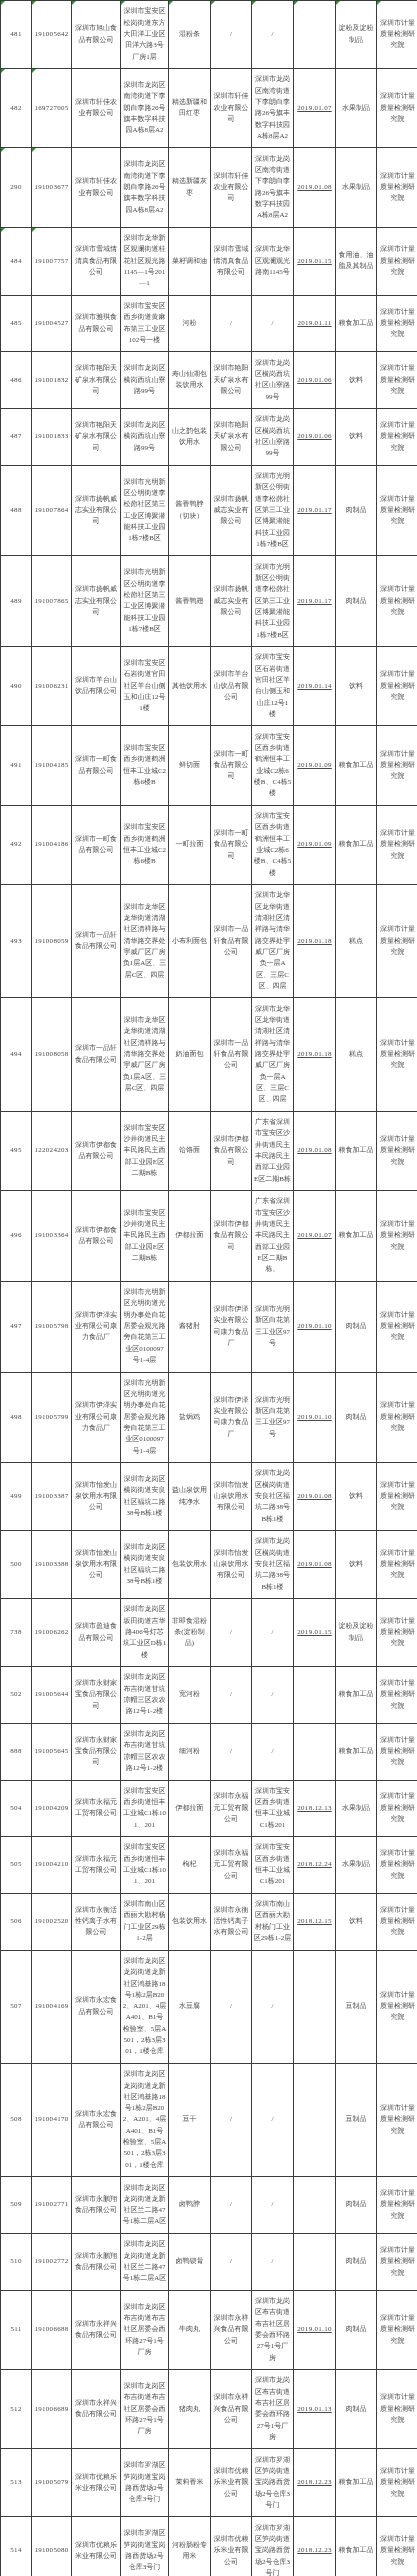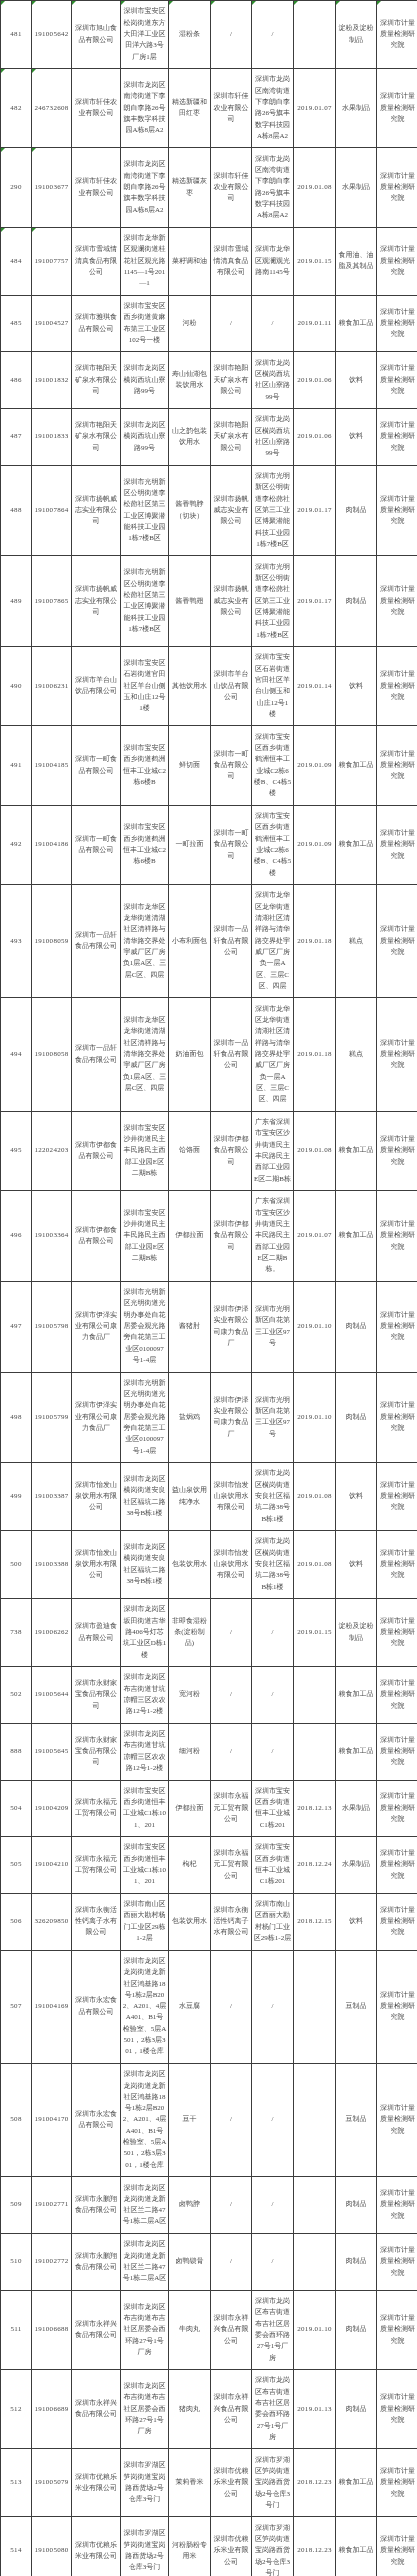--- a/index.html
+++ b/index.html
@@ -21,21 +21,21 @@
     text-align:center;
     vertical-align:middle;
     font-size:7px;
     line-height:1.62;
     padding:5.2px 1.5px;
     word-break:break-all;
     position:relative;
     color:var(--text);
   }
   td.c-no,td.c-id{font-family:"Liberation Serif","DejaVu Serif",serif;letter-spacing:0.3px;}
-  td.c-date{white-space:nowrap;letter-spacing:0.3px;}
+  td.c-date{white-space:nowrap;letter-spacing:0.3px;text-decoration:underline;}
   td.tri::before{
     content:"";
     position:absolute;
     top:0;left:0;
     width:0;height:0;
     border-top:4.1px solid var(--tri);
     border-right:4.1px solid transparent;
   }
 </style>
 </head>
@@ -62,21 +62,21 @@
     <td class="c-paddr tri">深圳市宝安区松岗街道东方大田洋工业区田洋六路3号厂房1层</td>
     <td class="c-sample tri">湿粉条</td>
     <td class="c-unit tri">/</td>
     <td class="c-uaddr tri">/</td>
     <td class="c-date tri"></td>
     <td class="c-category tri">淀粉及淀粉制品</td>
     <td class="c-agency tri">深圳市计量质量检测研究院</td>
   </tr>
       <tr>
     <td class="c-no tri">482</td>
-    <td class="c-id tri">246732608</td>
+    <td class="c-id tri">169727005</td>
     <td class="c-producer">深圳市轩佳农业有限公司</td>
     <td class="c-paddr">深圳市龙岗区南湾街道下李朗白李路26号旗丰数字科技园A栋8层A2</td>
     <td class="c-sample">精选新疆和田红枣</td>
     <td class="c-unit">深圳市轩佳农业有限公司</td>
     <td class="c-uaddr">深圳市龙岗区南湾街道下李朗白李路26号旗丰数字科技园A栋8层A2</td>
     <td class="c-date">2019.01.07</td>
     <td class="c-category">水果制品</td>
     <td class="c-agency">深圳市计量质量检测研究院</td>
   </tr>
       <tr>
@@ -350,21 +350,21 @@
     <td class="c-paddr">深圳市宝安区西乡街道恒丰工业城C1栋101、201</td>
     <td class="c-sample">枸杞</td>
     <td class="c-unit">深圳市永福元工贸有限公司</td>
     <td class="c-uaddr">深圳市宝安区西乡街道恒丰工业城C1栋201</td>
     <td class="c-date">2018.12.24</td>
     <td class="c-category">水果制品</td>
     <td class="c-agency">深圳市计量质量检测研究院</td>
   </tr>
       <tr>
     <td class="c-no">506</td>
-    <td class="c-id">326209850</td>
+    <td class="c-id">191002520</td>
     <td class="c-producer">深圳市永衡活性钙离子水有限公司</td>
     <td class="c-paddr">深圳市南山区西丽大勘村杨门工业区29栋1-2层</td>
     <td class="c-sample">包装饮用水</td>
     <td class="c-unit">深圳市永衡活性钙离子水有限公司</td>
     <td class="c-uaddr">深圳市南山区西丽大勘村杨门工业区29栋1-2层</td>
     <td class="c-date">2018.12.15</td>
     <td class="c-category">饮料</td>
     <td class="c-agency">深圳市计量质量检测研究院</td>
   </tr>
       <tr>

